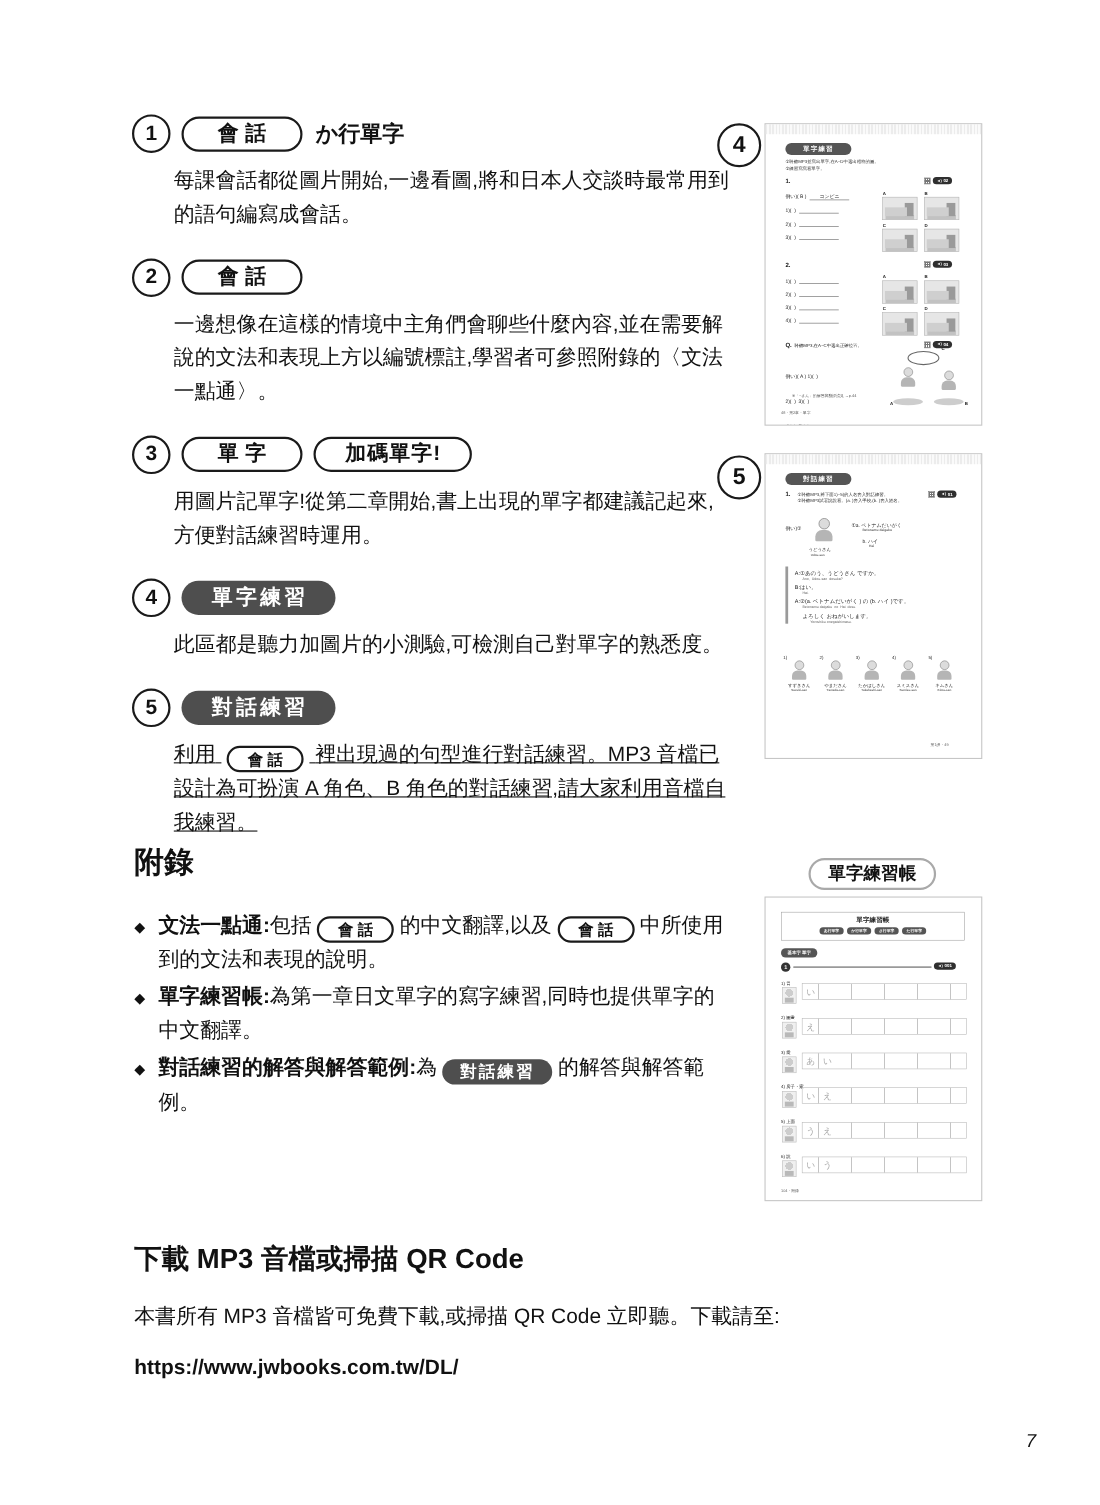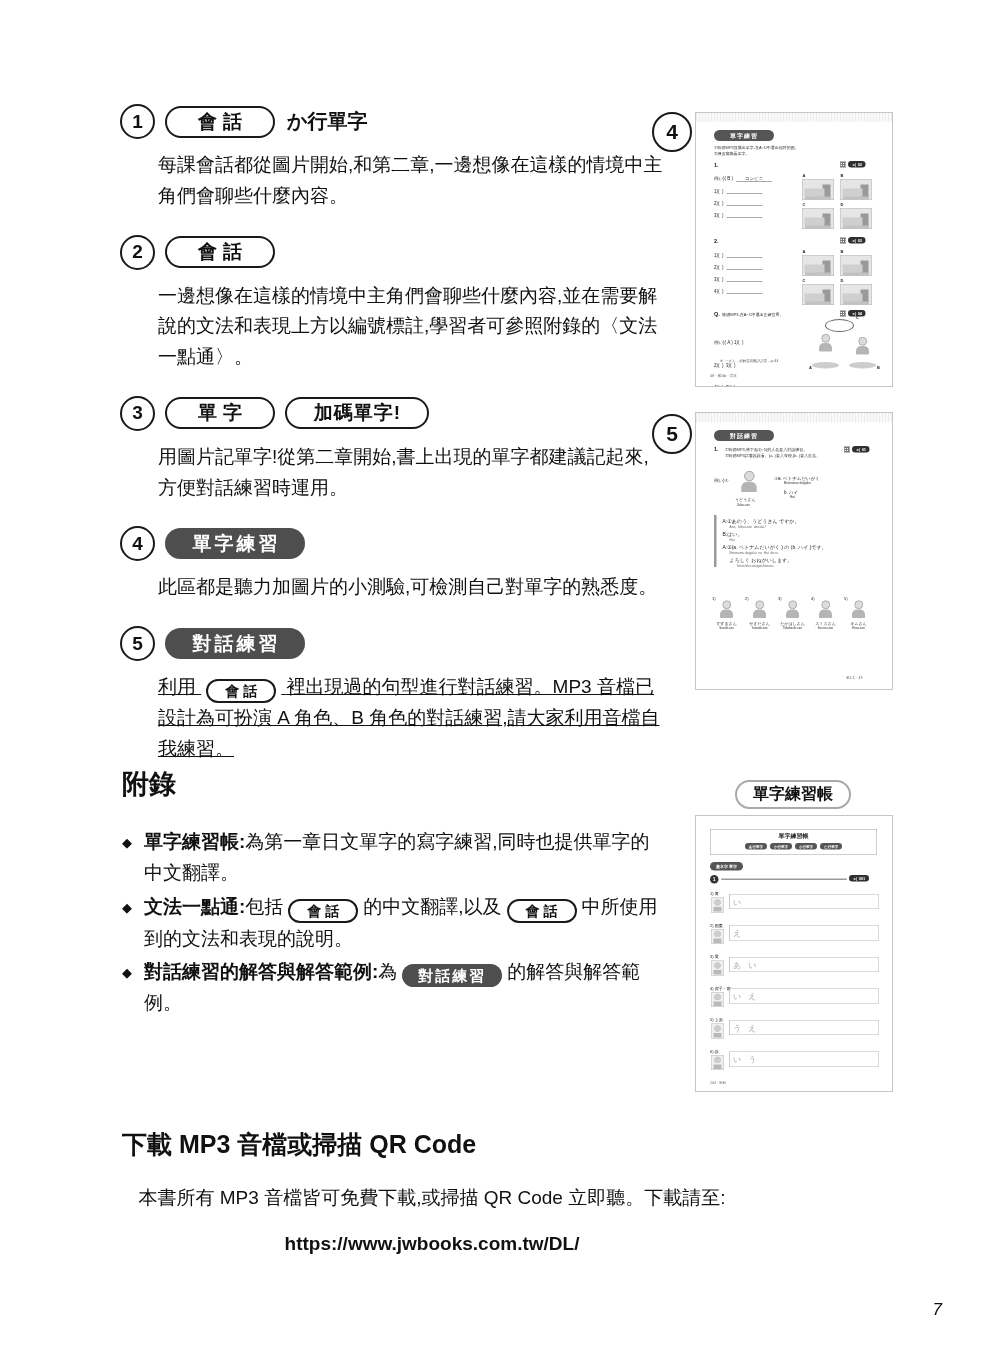--- a/index.html
+++ b/index.html
@@ -29,21 +29,21 @@
 
   .appendix{position:absolute;left:122px;top:766px;width:545px;}
   .appendix h2{margin:0 0 24px;font-size:27px;}
   .bullet{position:relative;padding-left:22px;width:524px;font-size:19px;line-height:1.65;margin-bottom:2px;}
   .diamond{position:absolute;left:0;top:6px;font-size:13px;}
   .diamond::before{content:"◆";}
   .lead{font-weight:bold;}
 
   .download{position:absolute;left:122px;top:1128px;width:620px;}
   .download h2{margin:0 0 22px;font-size:25px;}
-  .download p{margin:0;font-size:19px;line-height:1.6;text-align:center;}
+  .download p{margin:0;font-size:19px;line-height:1.6;}
   .url{font-weight:bold;font-size:20px;margin-top:16px !important;}
   .pagenum{position:absolute;right:58px;bottom:48px;font-size:17px;font-style:italic;}
 
   
   .fnum.big{position:absolute;width:36px;height:36px;font-size:21px;}
   .thumb{position:absolute;width:196px;background:#fff;border:1px solid #c6c6c6;overflow:hidden;}
   .ts{position:absolute;left:0;top:0;width:392px;height:560px;transform:scale(.5);transform-origin:0 0;font-size:8px;color:#222;}
   .ts .abs{position:absolute;}
   .stripe{position:absolute;left:0;top:0;width:100%;height:18px;
           background:repeating-linear-gradient(90deg,#ececec 0 3px,#fafafa 3px 6px);}
@@ -116,21 +116,21 @@
 <div class="sheet">
 
   <div class="features">
 
     <section class="feature">
       <div class="frow">
         <span class="fnum">1</span>
         <span class="pill pill-outline">會話</span>
         <span class="ftitle">か行單字</span>
       </div>
-      <p class="fbody">每課會話都從圖片開始,和第二章,一邊想像在這樣的情境中主角們會聊些什麼內容。</p>
+      <p class="fbody">每課會話都從圖片開始,一邊看圖,將和日本人交談時最常用到的語句編寫成會話。</p>
     </section>
 
     <section class="feature">
       <div class="frow">
         <span class="fnum">2</span>
         <span class="pill pill-outline">會話</span>
       </div>
       <p class="fbody">一邊想像在這樣的情境中主角們會聊些什麼內容,並在需要解說的文法和表現上方以編號標註,學習者可參照附錄的〈文法一點通〉。</p>
     </section>
 
@@ -162,26 +162,26 @@
         <span>裡出現過的句型進行對話練習。MP3 音檔已設計為可扮演 A 角色、B 角色的對話練習,請大家利用音檔自我練習。</span>
       </p>
     </section>
   </div>
 
   <div class="appendix">
     <h2>附錄</h2>
 
     <div class="bullet">
       <span class="diamond"></span>
-      <span class="lead">單字練習帳:</span><span>為第一章日文單字的寫字練習,同時也提供單字的中文翻譯。</span>
+      <span class="lead">文法一點通:</span><span>包括</span><span class="ip">會話</span><span>的中文翻譯,以及</span><span class="ip">會話</span><span>中所使用到的文法和表現的說明。</span>
     </div>
 
     <div class="bullet">
       <span class="diamond"></span>
-      <span class="lead">文法一點通:</span><span>包括</span><span class="ip">會話</span><span>的中文翻譯,以及</span><span class="ip">會話</span><span>中所使用到的文法和表現的說明。</span>
+      <span class="lead">單字練習帳:</span><span>為第一章日文單字的寫字練習,同時也提供單字的中文翻譯。</span>
     </div>
 
 
     <div class="bullet">
       <span class="diamond"></span>
       <span class="lead">對話練習的解答與解答範例:</span><span>為</span><span class="dp">對話練習</span><span>的解答與解答範例。</span>
     </div>
   </div>
 
   <div class="download">

